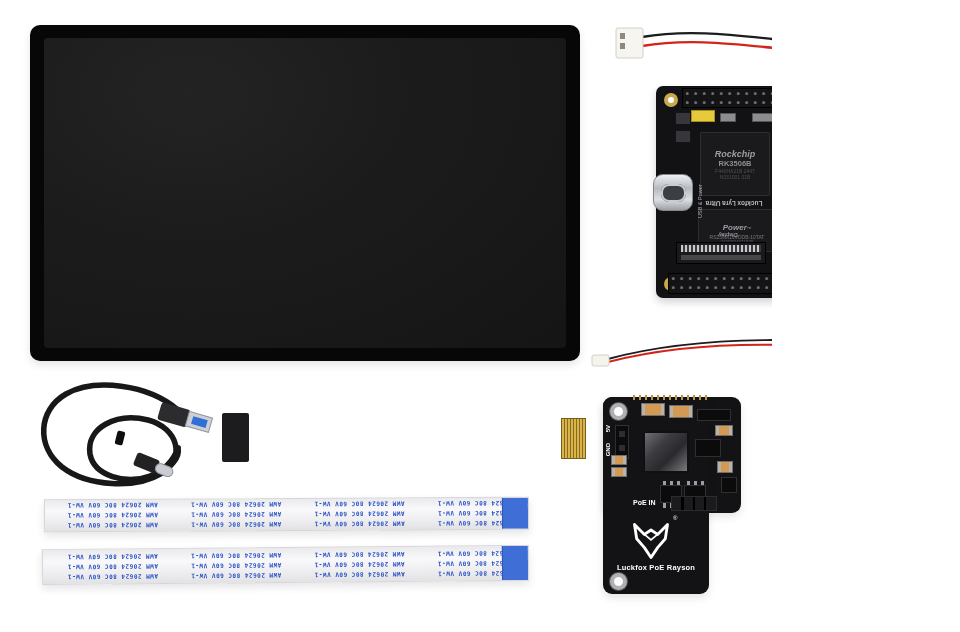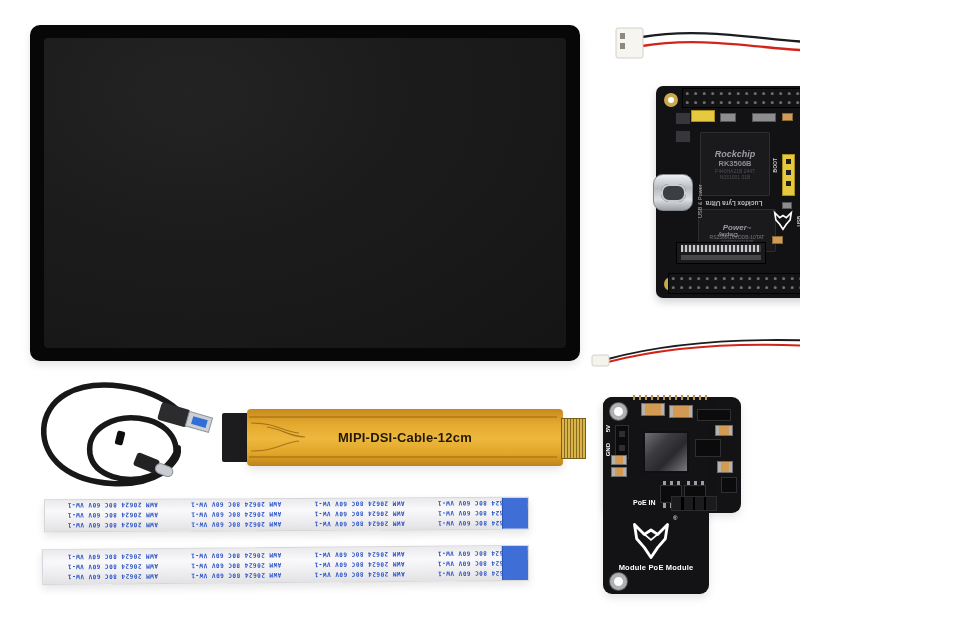--- a/index.html
+++ b/index.html
@@ -1,17 +1,17 @@
 <!DOCTYPE html>
 <html><head>
 <meta charset="utf-8">
 <style>
   html,body{margin:0;padding:0;background:#fff;}
   #stage{position:relative;width:772px;height:632px;background:#ffffff;overflow:hidden;
-         font-family:"Liberation Sans", sans-serif;padding-left:28px;}
+         font-family:"Liberation Sans", sans-serif;}
   .abs{position:absolute;}
   .shadow{box-shadow:0 4px 8px rgba(0,0,0,.10);}
 
   
   .display-outer{left:30px;top:25px;width:550px;height:336px;background:#070708;border-radius:10px;}
   .display-screen{left:14px;top:13px;width:522px;height:310px;border-radius:4px;
     background:radial-gradient(ellipse at 28% 18%, #232324 0%, #1b1b1c 45%, #151516 100%);}
 
   
   .board{left:656px;top:86px;width:240px;height:214px;}
@@ -198,27 +198,20 @@
 
       <g transform="translate(110,76) rotate(22)">
         <rect x="0" y="0" width="24" height="14" rx="3" fill="#222224"></rect>
         <rect x="22" y="2" width="18" height="10" rx="5" fill="#c9ccd1" stroke="#8f959b" stroke-width="1"></rect>
       </g>
     </svg>
   </div>
 
   <div class="abs" style="left:222px;top:405px;width:364px;height:64px;">
     <div class="abs" style="left:0;top:8px;width:27px;height:49px;background:#1c1c1e;border-radius:2px;"></div>
-    <div class="abs mipi-body shadow" style="left:25px;top:4px;width:316px;height:57px;">
-      <svg class="abs" style="left:0;top:0;" width="316" height="57" viewBox="0 0 316 57">
-        <path d="M2,8 L310,8 M2,48 L310,48" stroke="#b07a15" stroke-width="1.6" fill="none"></path>
-        <path d="M4,14 C30,14 34,22 52,24 M4,42 C30,42 34,34 52,32 M20,18 C36,20 40,27 58,28" stroke="#a8741a" stroke-width="1.2" fill="none"></path>
-      </svg>
-      <div class="abs mipi-label" style="left:0;top:21px;width:100%;text-align:center;">MIPI-DSI-Cable-12cm</div>
-    </div>
     <div class="abs goldfinger" style="left:339px;top:13px;width:25px;height:41px;"></div>
   </div>
 
   <div class="abs" style="left:603px;top:395px;width:146px;height:204px;">
     <div class="abs poe-shape shadow" style="left:0;top:2px;width:138px;height:116px;"></div>
     <div class="abs poe-shape shadow" style="left:0;top:2px;width:106px;height:197px;"></div>
     <div class="abs" style="left:30px;top:0;width:76px;height:5px;background:repeating-linear-gradient(90deg,#b9964a 0 2px,rgba(0,0,0,0) 2px 6px);"></div>
 
     <div class="abs poe-hole" style="left:7px;top:8px;"></div>
     <div class="abs poe-hole" style="left:7px;top:178px;"></div>
@@ -251,21 +244,21 @@
 
     <div class="abs" style="left:30px;top:104px;font-size:7px;font-weight:bold;color:#fff;">PoE IN</div>
     <div class="abs" style="left:68px;top:101px;width:46px;height:15px;background:repeating-linear-gradient(90deg,#1b1b1e 0 9px,#000 9px 11.5px);border:1px solid #2c2c30;box-sizing:border-box;"></div>
 
     <svg class="abs" style="left:26px;top:124px;" width="44" height="44" viewBox="0 0 40 40">
       <path d="M5,5 L14,14 L20,10 L26,14 L35,5 L33,18 L26,26 L20,35 L14,26 L7,18 Z" fill="none" stroke="#ffffff" stroke-width="2.6" stroke-linejoin="round"></path>
       <path d="M14,14 L20,19 L26,14" fill="none" stroke="#ffffff" stroke-width="1.6"></path>
     </svg>
     <div class="abs" style="left:70px;top:120px;font-size:6px;color:#fff;">®</div>
 
-    <div class="abs" style="left:0;top:168px;width:106px;text-align:center;font-size:7.5px;font-weight:bold;color:#fff;letter-spacing:.2px;">Module PoE Module</div>
+    <div class="abs" style="left:0;top:168px;width:106px;text-align:center;font-size:7.5px;font-weight:bold;color:#fff;letter-spacing:.2px;">Luckfox PoE Rayson</div>
   </div>
 
   <div class="abs standoff shadow" style="left:832px;top:464px;"></div>
   <div class="abs standoff shadow" style="left:862px;top:464px;"></div>
 
   <div class="abs" style="left:817px;top:518px;width:17px;height:32px;">
     <div class="abs screw-shaft" style="left:5px;top:0;width:7px;height:20px;"></div>
     <div class="abs screw-head" style="left:0;top:19px;width:17px;height:11px;"></div>
   </div>
   <div class="abs" style="left:840px;top:518px;width:17px;height:32px;">

